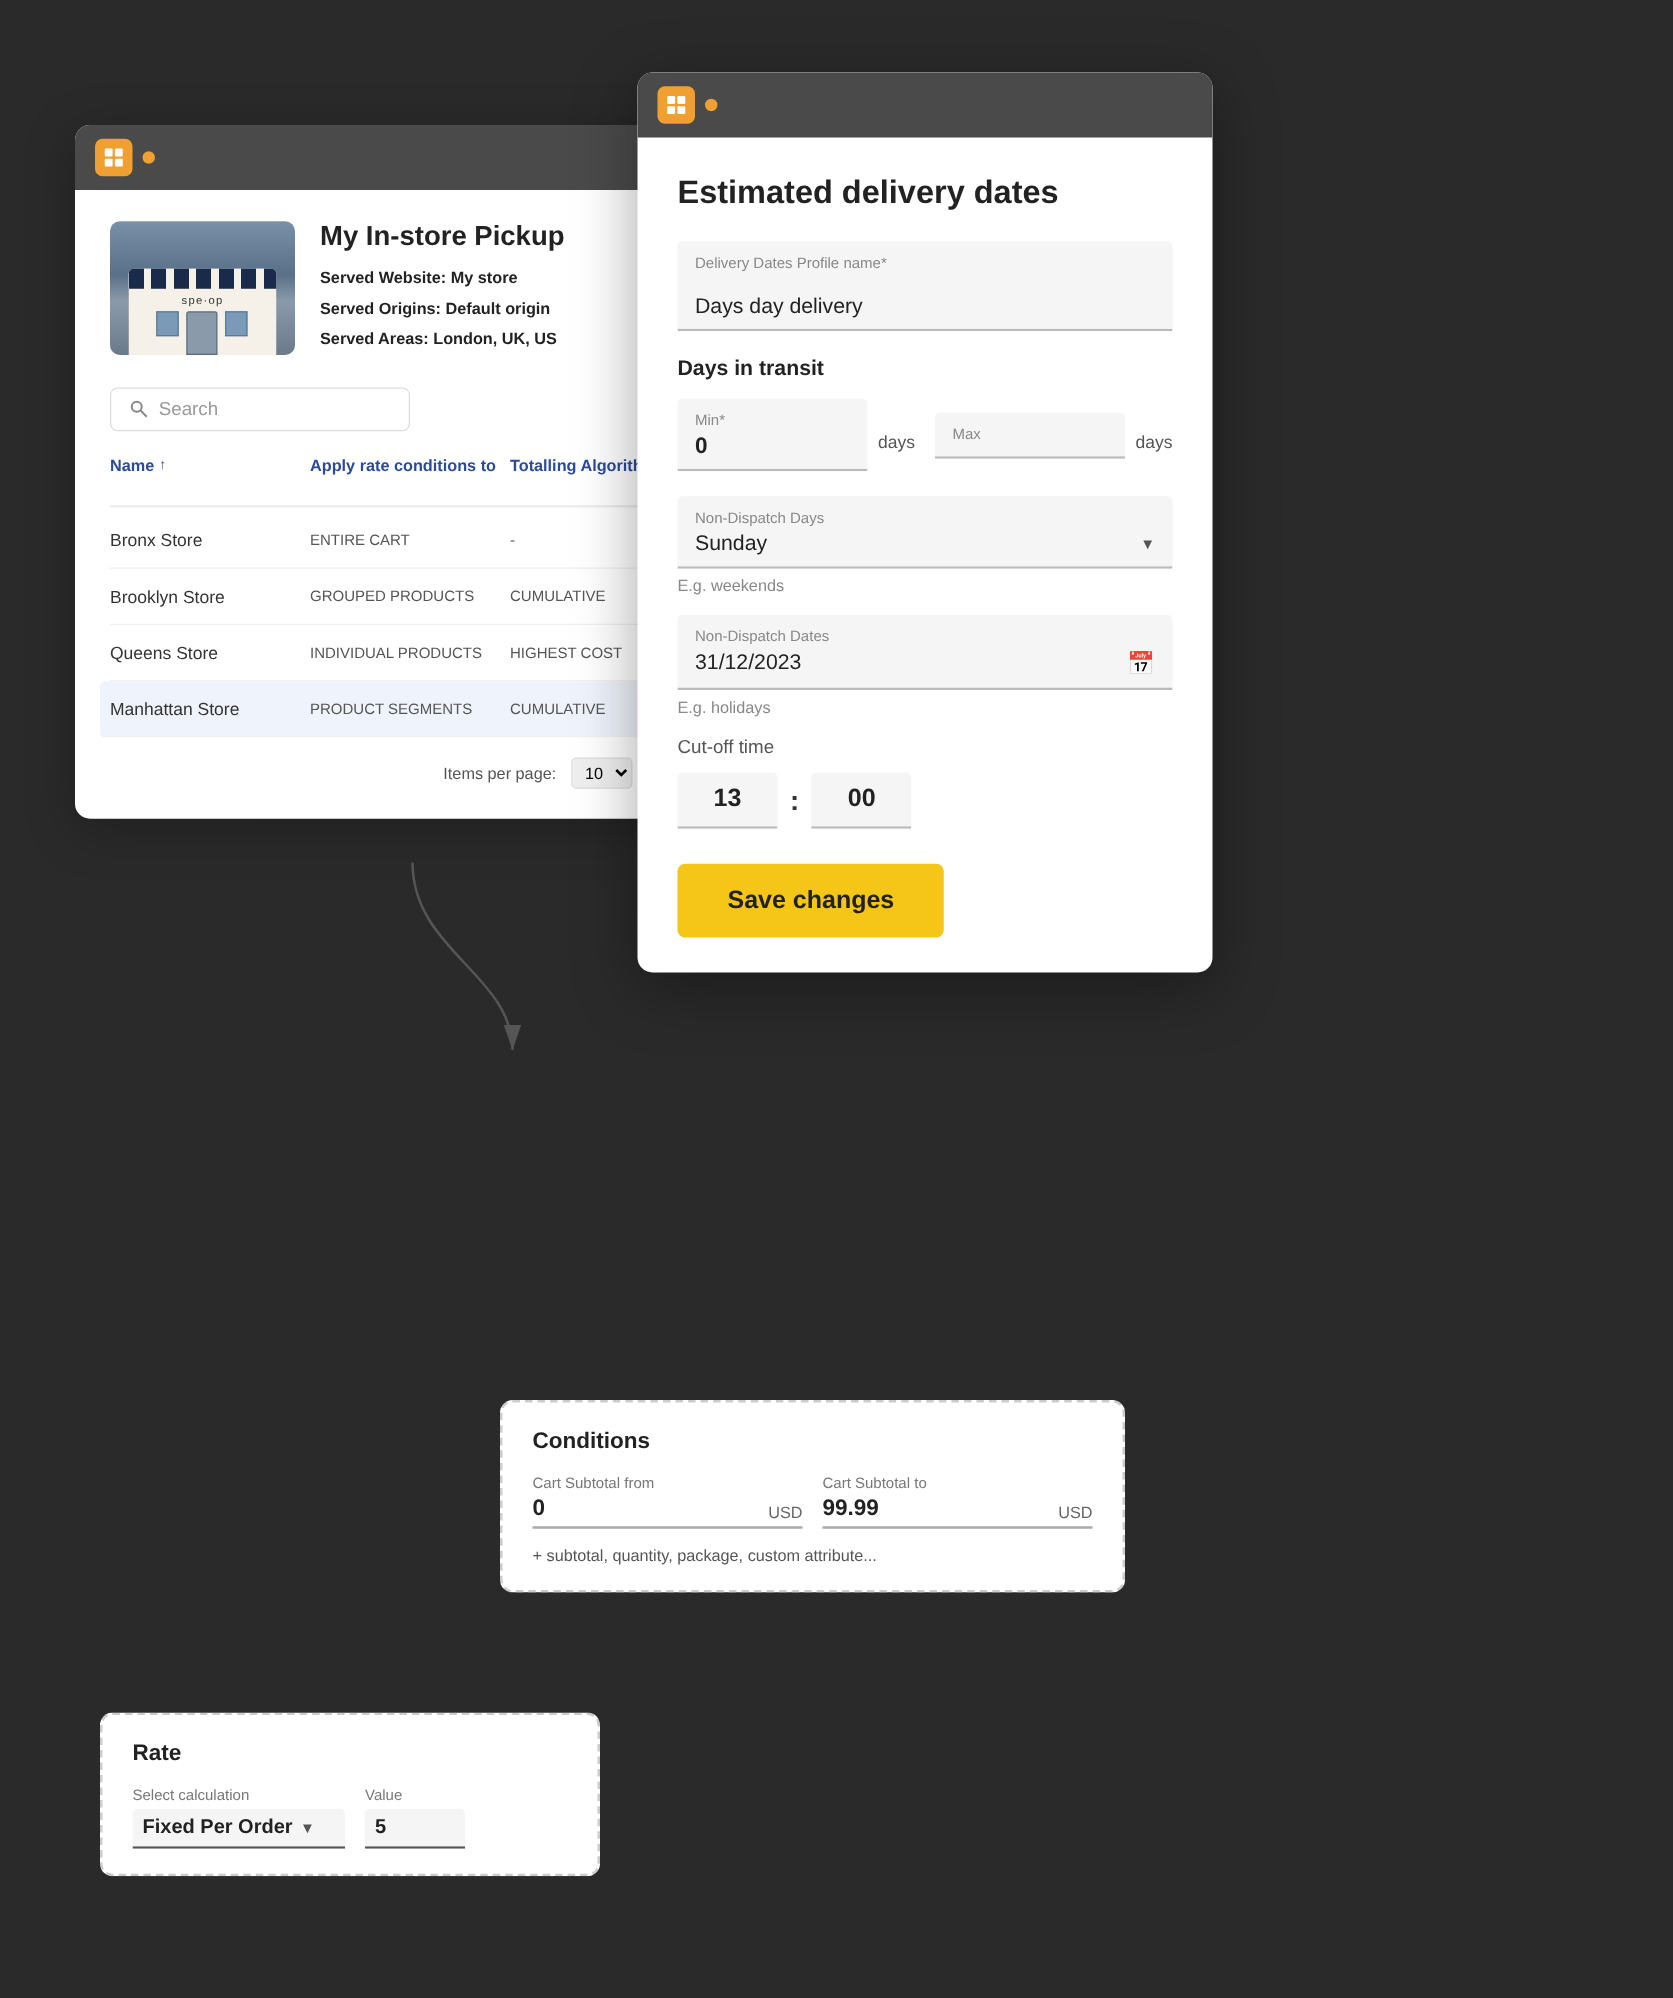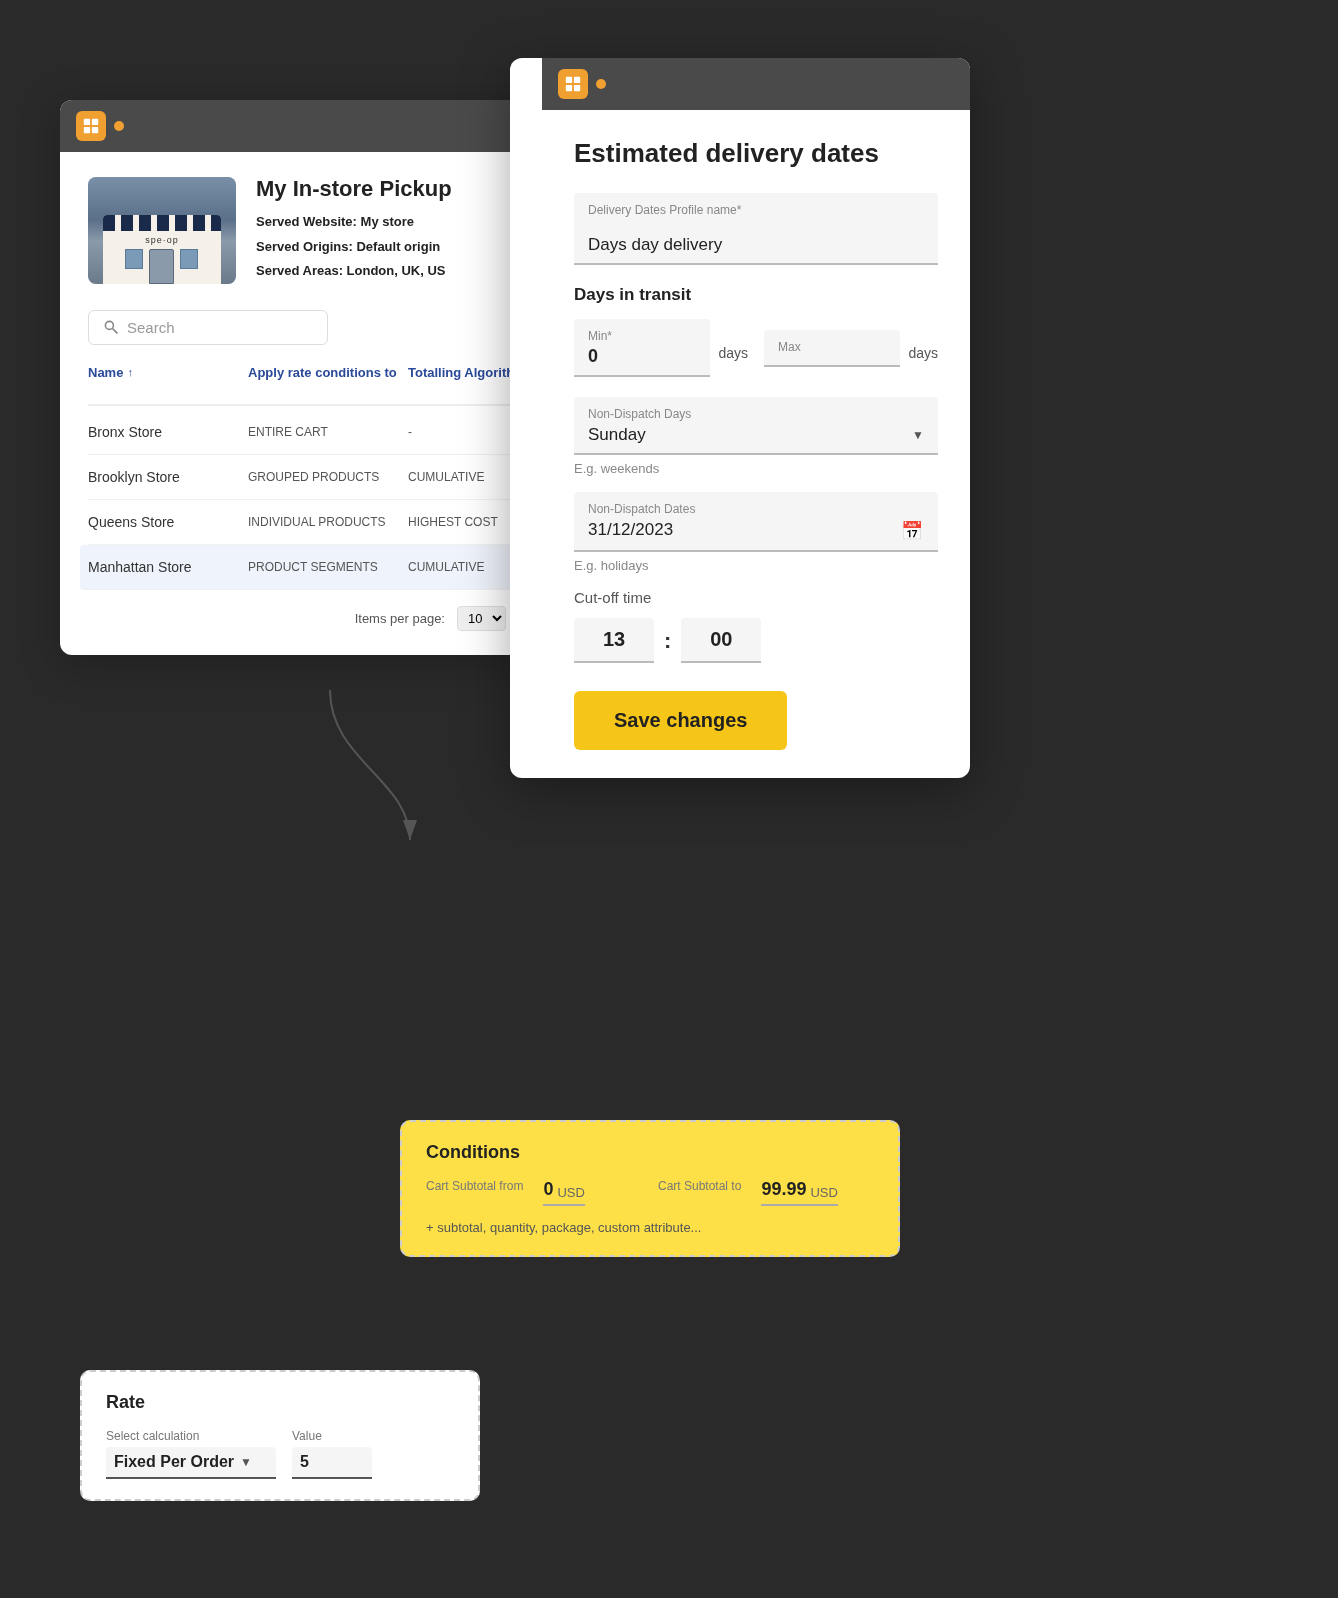--- a/index.html
+++ b/index.html
@@ -289,39 +289,40 @@
       border-radius: 4px 4px 0 0;
       width: 80px;
     }
 
     
     .conditions-box {
       position: absolute;
       top: 1120px;
       left: 400px;
       width: 500px;
-      background: #fde047;
+      background: #ffffff;
       border: 2px dashed #ccc;
       border-radius: 10px;
       padding: 20px 24px;
     }
     .conditions-box h3 {
       font-size: 18px;
       font-weight: 700;
       color: #222;
       margin-bottom: 16px;
     }
     .conditions-row {
       display: flex;
       gap: 16px;
       margin-bottom: 14px;
     }
     .cond-field {
       display: flex;
-      gap: 20px;
+      flex-direction: column;
+      gap: 3px;
       flex: 1;
     }
     .cond-label {
       font-size: 12px;
       color: #777;
     }
     .cond-input-row {
       display: flex;
       align-items: flex-end;
       gap: 4px;
@@ -347,21 +348,20 @@
     
     .panel-front {
       position: absolute;
       top: 58px;
       left: 510px;
       width: 460px;
       background: #fff;
       border-radius: 12px;
       box-shadow: 0 12px 50px rgba(0,0,0,0.35);
       overflow: hidden;
-      padding-left: 32px;
     }
 
     .panel-front .title-bar {
       background: #4a4a4a;
       height: 52px;
       display: flex;
       align-items: center;
       padding: 0 16px;
       gap: 8px;
     }

